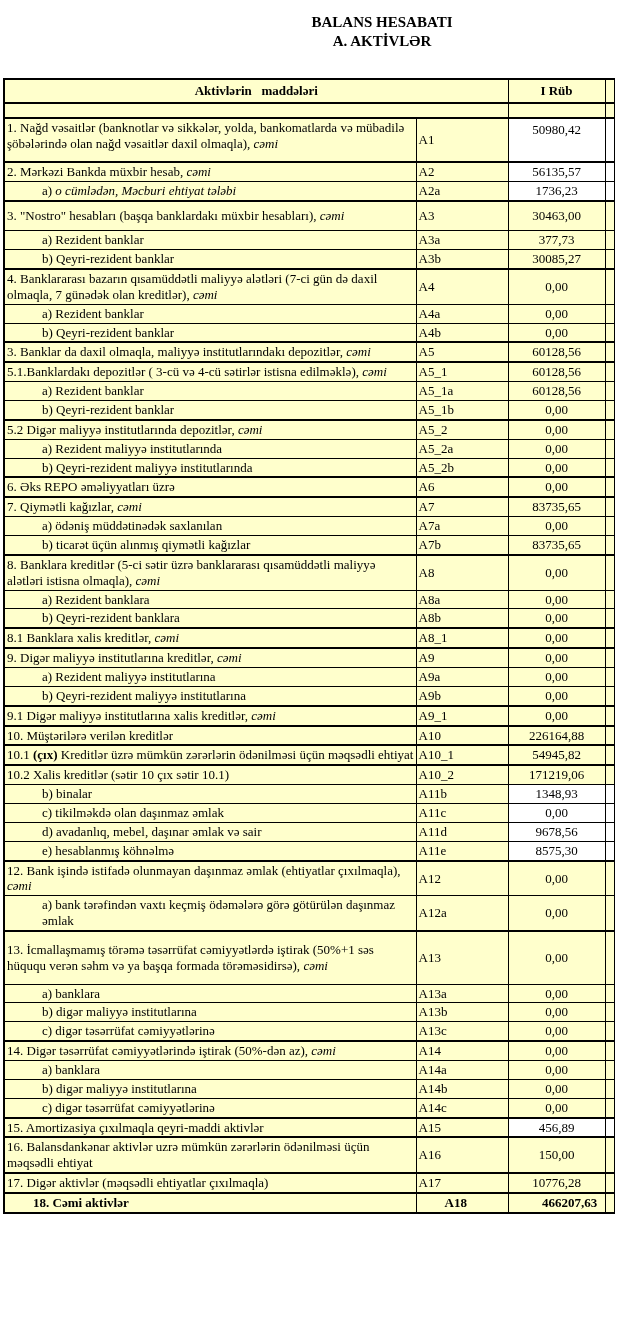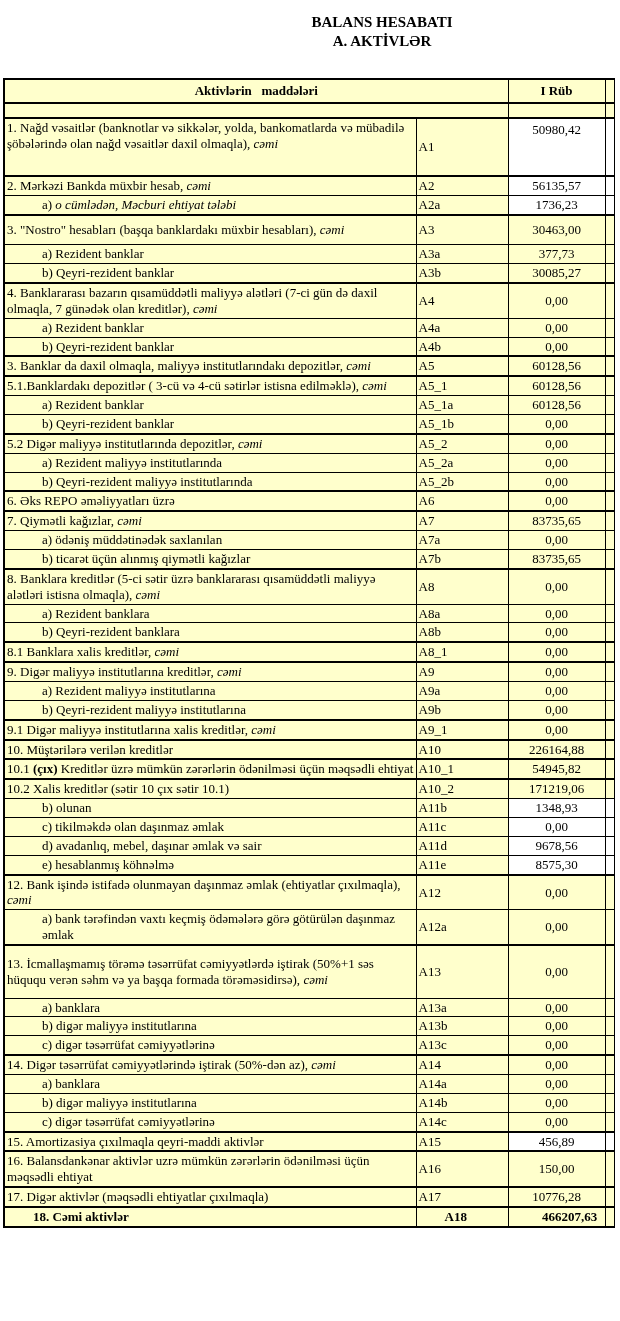--- a/index.html
+++ b/index.html
@@ -57,21 +57,21 @@
     <tr class="hdr">
       <td colspan="2">Aktivlərin   maddələri</td>
       <td class="c-val">I Rüb</td>
       <td class="c-next"></td>
     </tr>
     <tr class="spacer">
       <td colspan="2"></td>
       <td class="c-val"></td>
       <td class="c-next"></td>
     </tr>
-  <tr class="main" style="height: 58px;">
+  <tr class="main" style="height: 44px;">
         <td class="c-name" style="vertical-align: top;"><span>1. Nağd vəsaitlər (banknotlar və sikkələr, yolda, bankomatlarda və mübadilə şöbələrində olan nağd vəsaitlər daxil olmaqla), </span><span class="it">cəmi</span></td>
         <td class="c-code">A1</td>
         <td class="c-val white" style="vertical-align: top; padding-top: 3px; margin-top: 13px;">50980,42</td>
         <td class="c-next white"></td>
       </tr>
       <tr class="main">
         <td class="c-name"><span>2. Mərkəzi Bankda müxbir hesab, </span><span class="it">cəmi</span></td>
         <td class="c-code">A2</td>
         <td class="c-val white">56135,57</td>
         <td class="c-next white"></td>
@@ -244,21 +244,21 @@
         <td class="c-val">54945,82</td>
         <td class="c-next"></td>
       </tr>
       <tr class="main">
         <td class="c-name"><span>10.2 Xalis kreditlər (sətir 10 çıx sətir 10.1)</span></td>
         <td class="c-code">A10_2</td>
         <td class="c-val">171219,06</td>
         <td class="c-next"></td>
       </tr>
       <tr class="sub">
-        <td class="c-name"><span>b) olunan</span></td>
+        <td class="c-name"><span>b) binalar</span></td>
         <td class="c-code">A11b</td>
         <td class="c-val white">1348,93</td>
         <td class="c-next white"></td>
       </tr>
       <tr class="sub">
         <td class="c-name"><span>c) tikilməkdə olan daşınmaz əmlak</span></td>
         <td class="c-code">A11c</td>
         <td class="c-val white">0,00</td>
         <td class="c-next white"></td>
       </tr>

